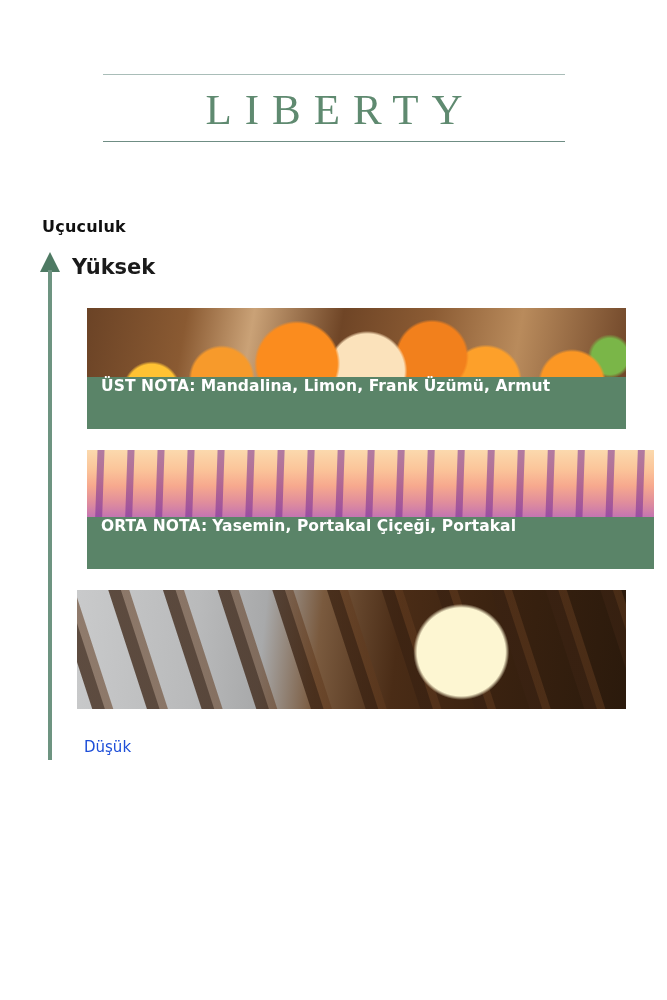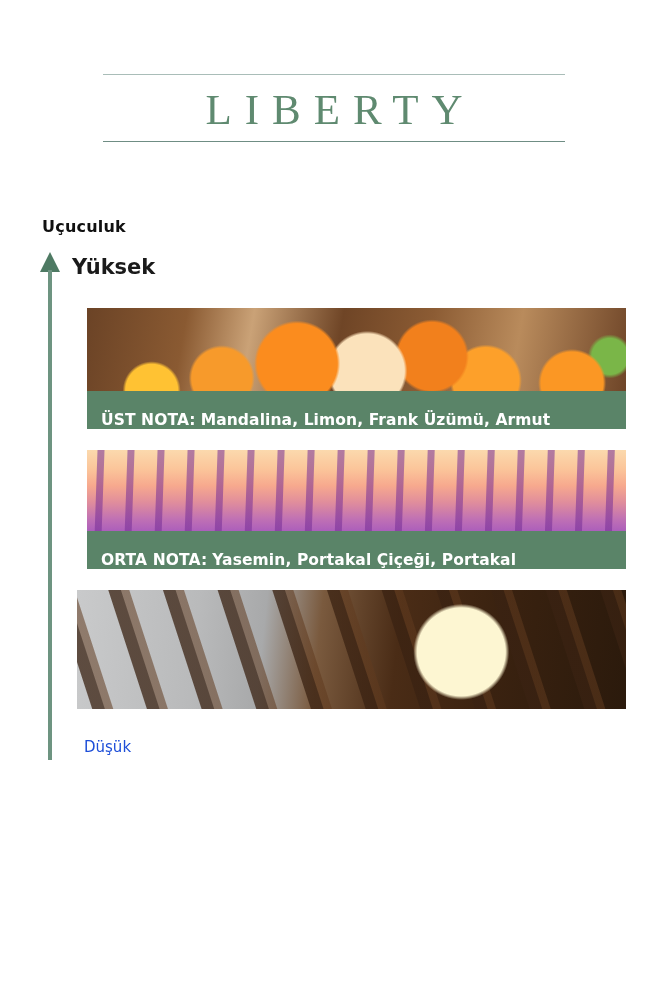--- a/index.html
+++ b/index.html
@@ -109,36 +109,36 @@
     left: 0;
     top: 0;
     right: 0;
     bottom: 0;
   }
   .note-caption {
     position: absolute;
     left: 0;
     right: 0;
     bottom: 0;
-    height: 38px;
+    height: 52px;
     background: #5a8468;
     color: #ffffff;
     display: flex;
-    align-items: flex-end;
+    align-items: flex-start;
     font-size: 15.5px;
     letter-spacing: 0.1px;
     white-space: nowrap;
   }
   .note-caption .cap-pad { width: 14px; flex: none; }
   .note-caption .cap-label { font-weight: 700; }
   .note-caption .cap-items { font-weight: 600; }
 
   
   .band-top    { left: 87px; top: 308px; width: 539px; height: 121px; }
-  .band-middle { left: 87px; top: 450px; width: 539px; height: 119px; }
+  .band-middle { left: 87px; top: 450px; width: 539px; height: 119px; padding-left: 28px; }
   .band-bottom { left: 77px; top: 590px; width: 549px; height: 119px; }
 
   
   
   .photo-citrus {
     background:
       radial-gradient(circle at 12% 68%, #ffc233 0 26px, rgba(255,194,51,0) 29px),
       radial-gradient(circle at 25% 58%, #f79a2b 0 30px, rgba(247,154,43,0) 33px),
       radial-gradient(circle at 39% 46%, #fb8c1e 0 40px, rgba(251,140,30,0) 43px),
       radial-gradient(circle at 52% 52%, #fbe2bb 0 37px, rgba(251,226,187,0) 40px),

